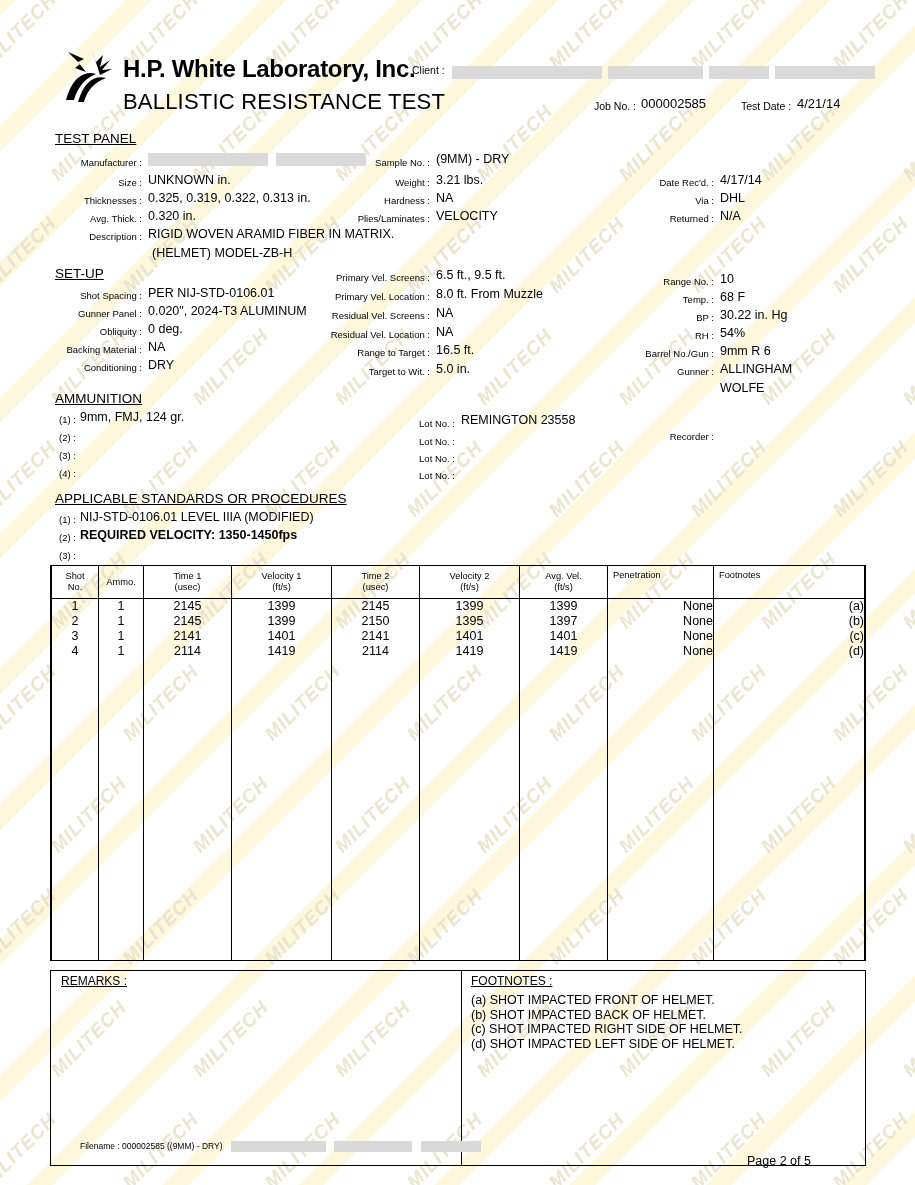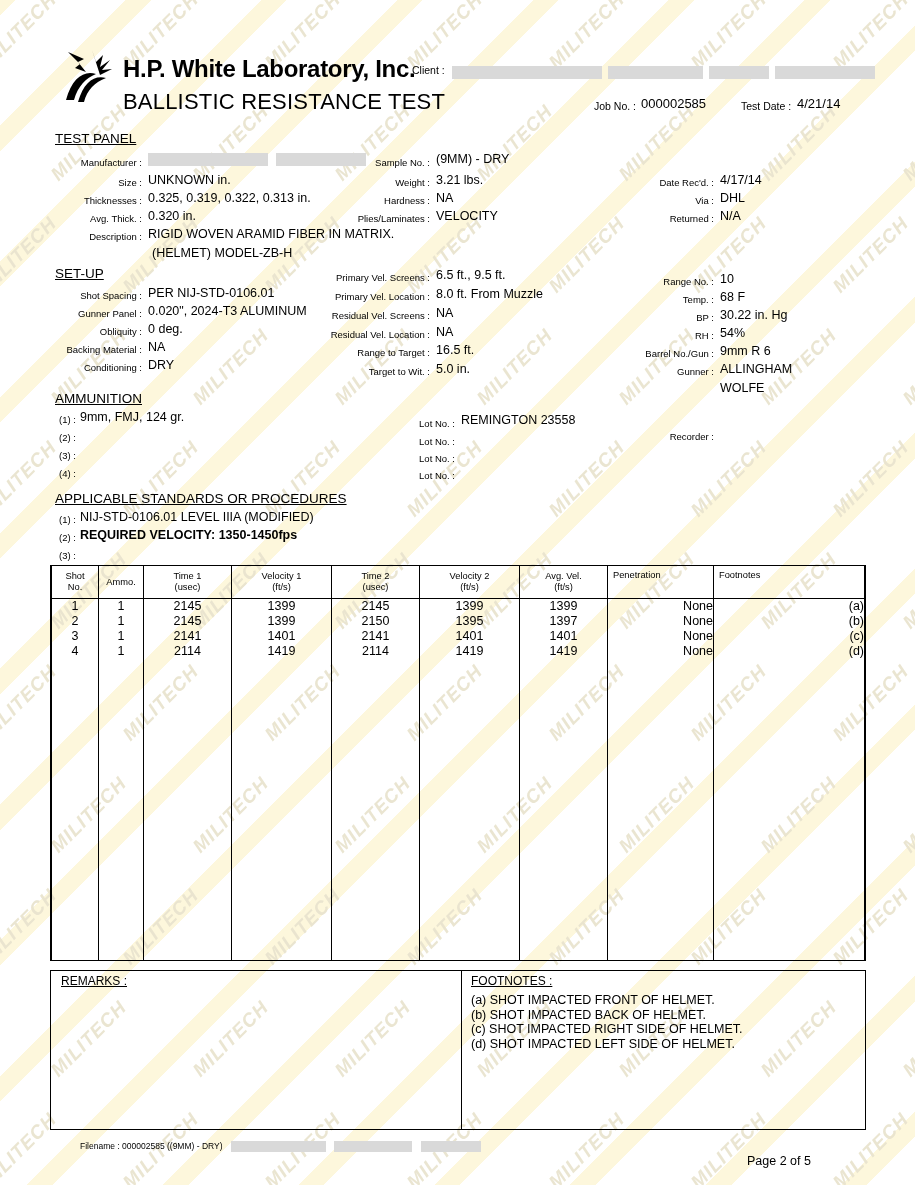--- a/index.html
+++ b/index.html
@@ -102,21 +102,21 @@
   .rtable .col-t1{ width:88px; }
   .rtable .col-v1{ width:100px; }
   .rtable .col-t2{ width:88px; }
   .rtable .col-v2{ width:100px; }
   .rtable .col-avg{ width:88px; }
   .rtable .col-pen{ width:106px; }
   .rtable .col-fn{ width:auto; }
 
   
   .bottombox{
-    position:absolute; left:50px; top:970px; width:816px; height:160px;
+    position:absolute; left:50px; top:970px; width:816px; height:196px;
     border:1.3px solid #000; box-sizing:border-box;
   }
   .bottombox .divider{
     position:absolute; left:410px; top:0; width:0; height:100%;
     border-left:1.2px solid #000;
   }
   .remarks-head{ position:absolute; left:10px; top:3px; font-size:12px; text-decoration:underline; }
   .footnotes-head{ position:absolute; left:420px; top:3px; font-size:12px; text-decoration:underline; }
   .fn-list{ position:absolute; left:420px; top:22px; font-size:12.5px; line-height:14.6px; }
 

